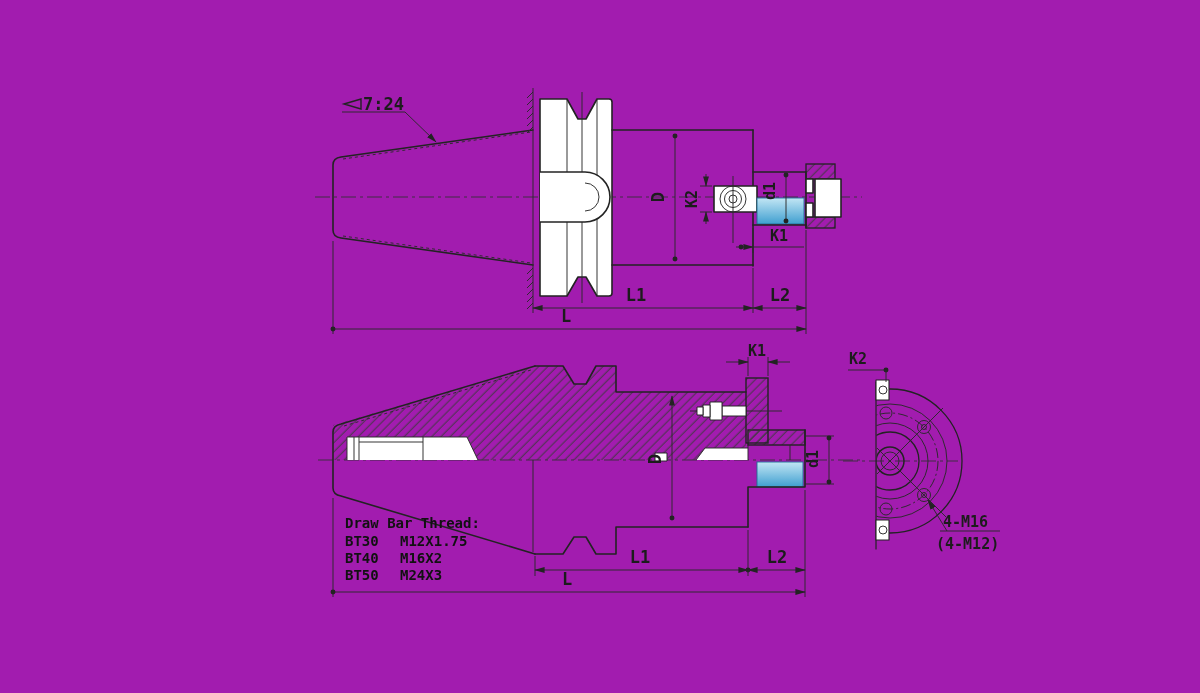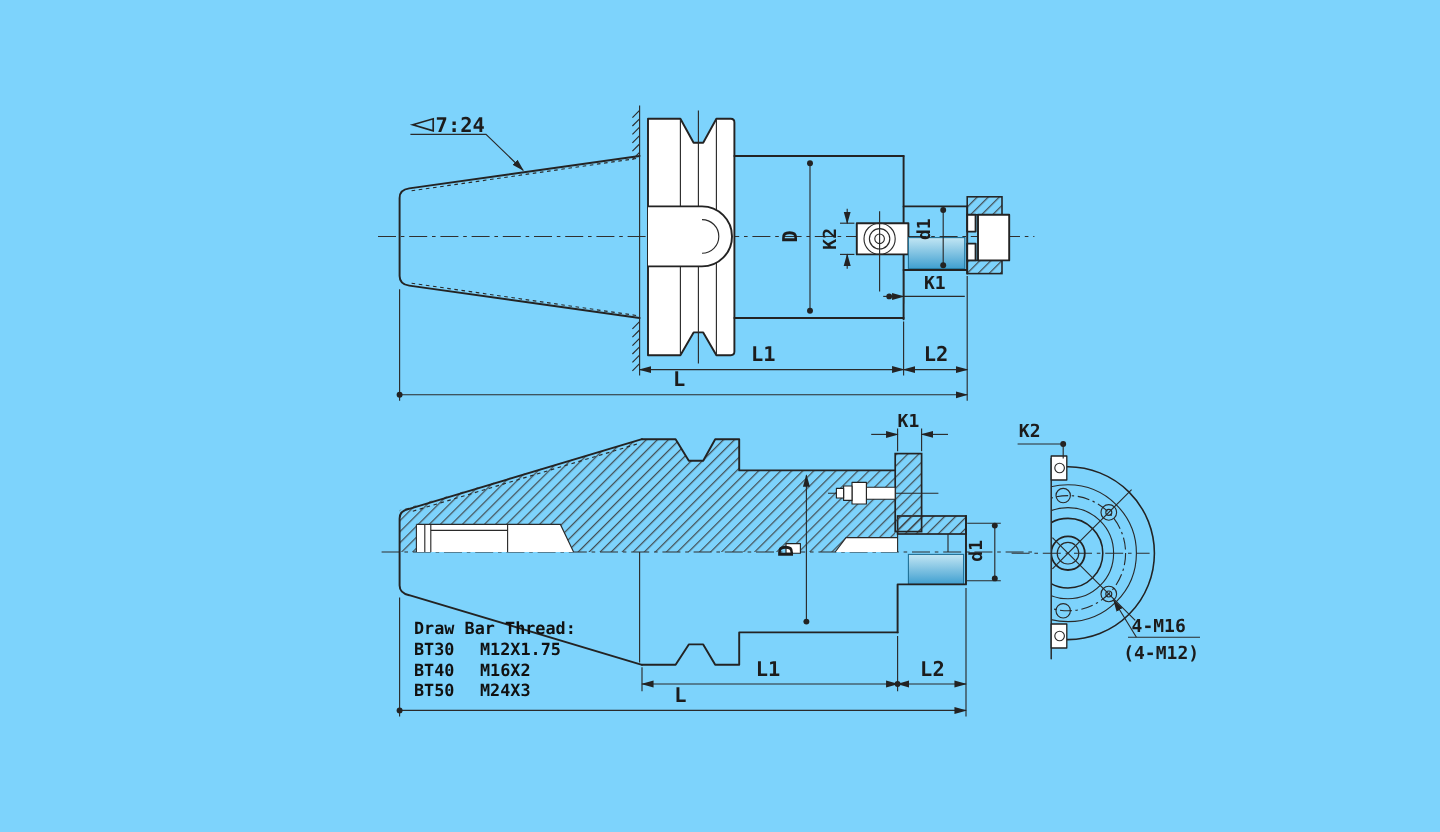--- a/index.html
+++ b/index.html
@@ -1,16 +1,16 @@
 <!DOCTYPE html>
 <html><head>
 <meta charset="utf-8">
 <style>
   html,body{margin:0;padding:0;background:#ffffff;}
-  .stage{position:relative;width:1200px;height:693px;background:#7dd3fc;overflow:hidden;text-decoration:underline;}
+  .stage{position:relative;width:1200px;height:693px;background:#a21caf;overflow:hidden;text-decoration:underline;}
   svg{display:block;}
   .ol{stroke:#232323;stroke-width:1.6;fill:none;stroke-linejoin:round;stroke-linecap:round;}
   .olw{stroke:#232323;stroke-width:1.6;fill:#ffffff;stroke-linejoin:round;}
   .tl{stroke:#2a2a2a;stroke-width:0.95;fill:none;}
   .cl{stroke:#2f2f2f;stroke-width:0.85;fill:none;stroke-dasharray:15 4 3 4;}
   .dim{font-family:"DejaVu Sans Mono",monospace;font-size:17px;font-weight:bold;fill:#1c1c1c;}
   .dims{font-family:"DejaVu Sans Mono",monospace;font-size:15px;font-weight:bold;fill:#1c1c1c;}
   .tbl{font-family:"DejaVu Sans Mono",monospace;font-size:14px;font-weight:bold;fill:#111;}
   .mid{text-anchor:middle;}
 </style>

